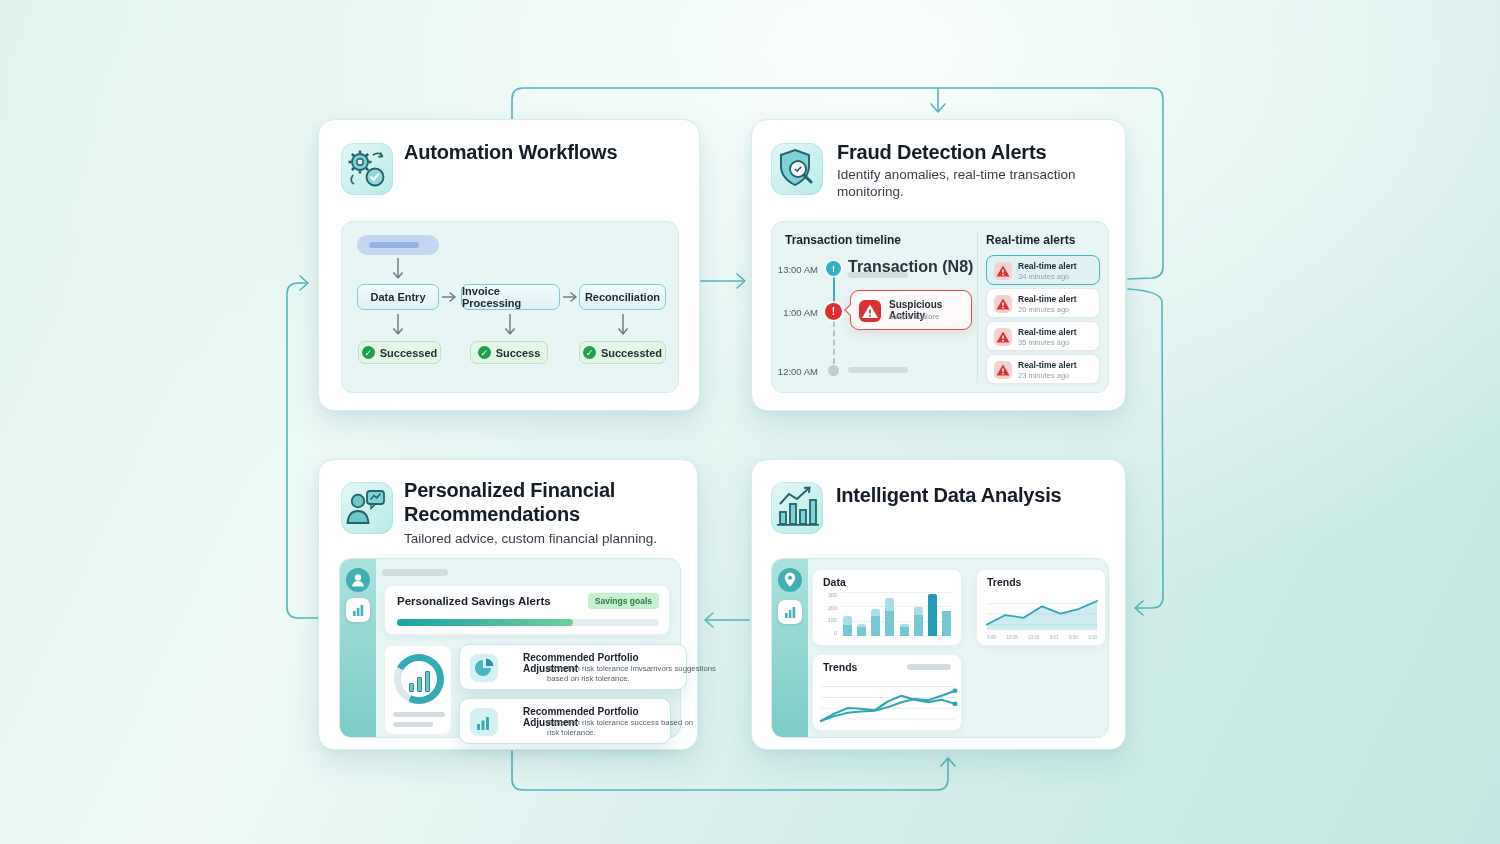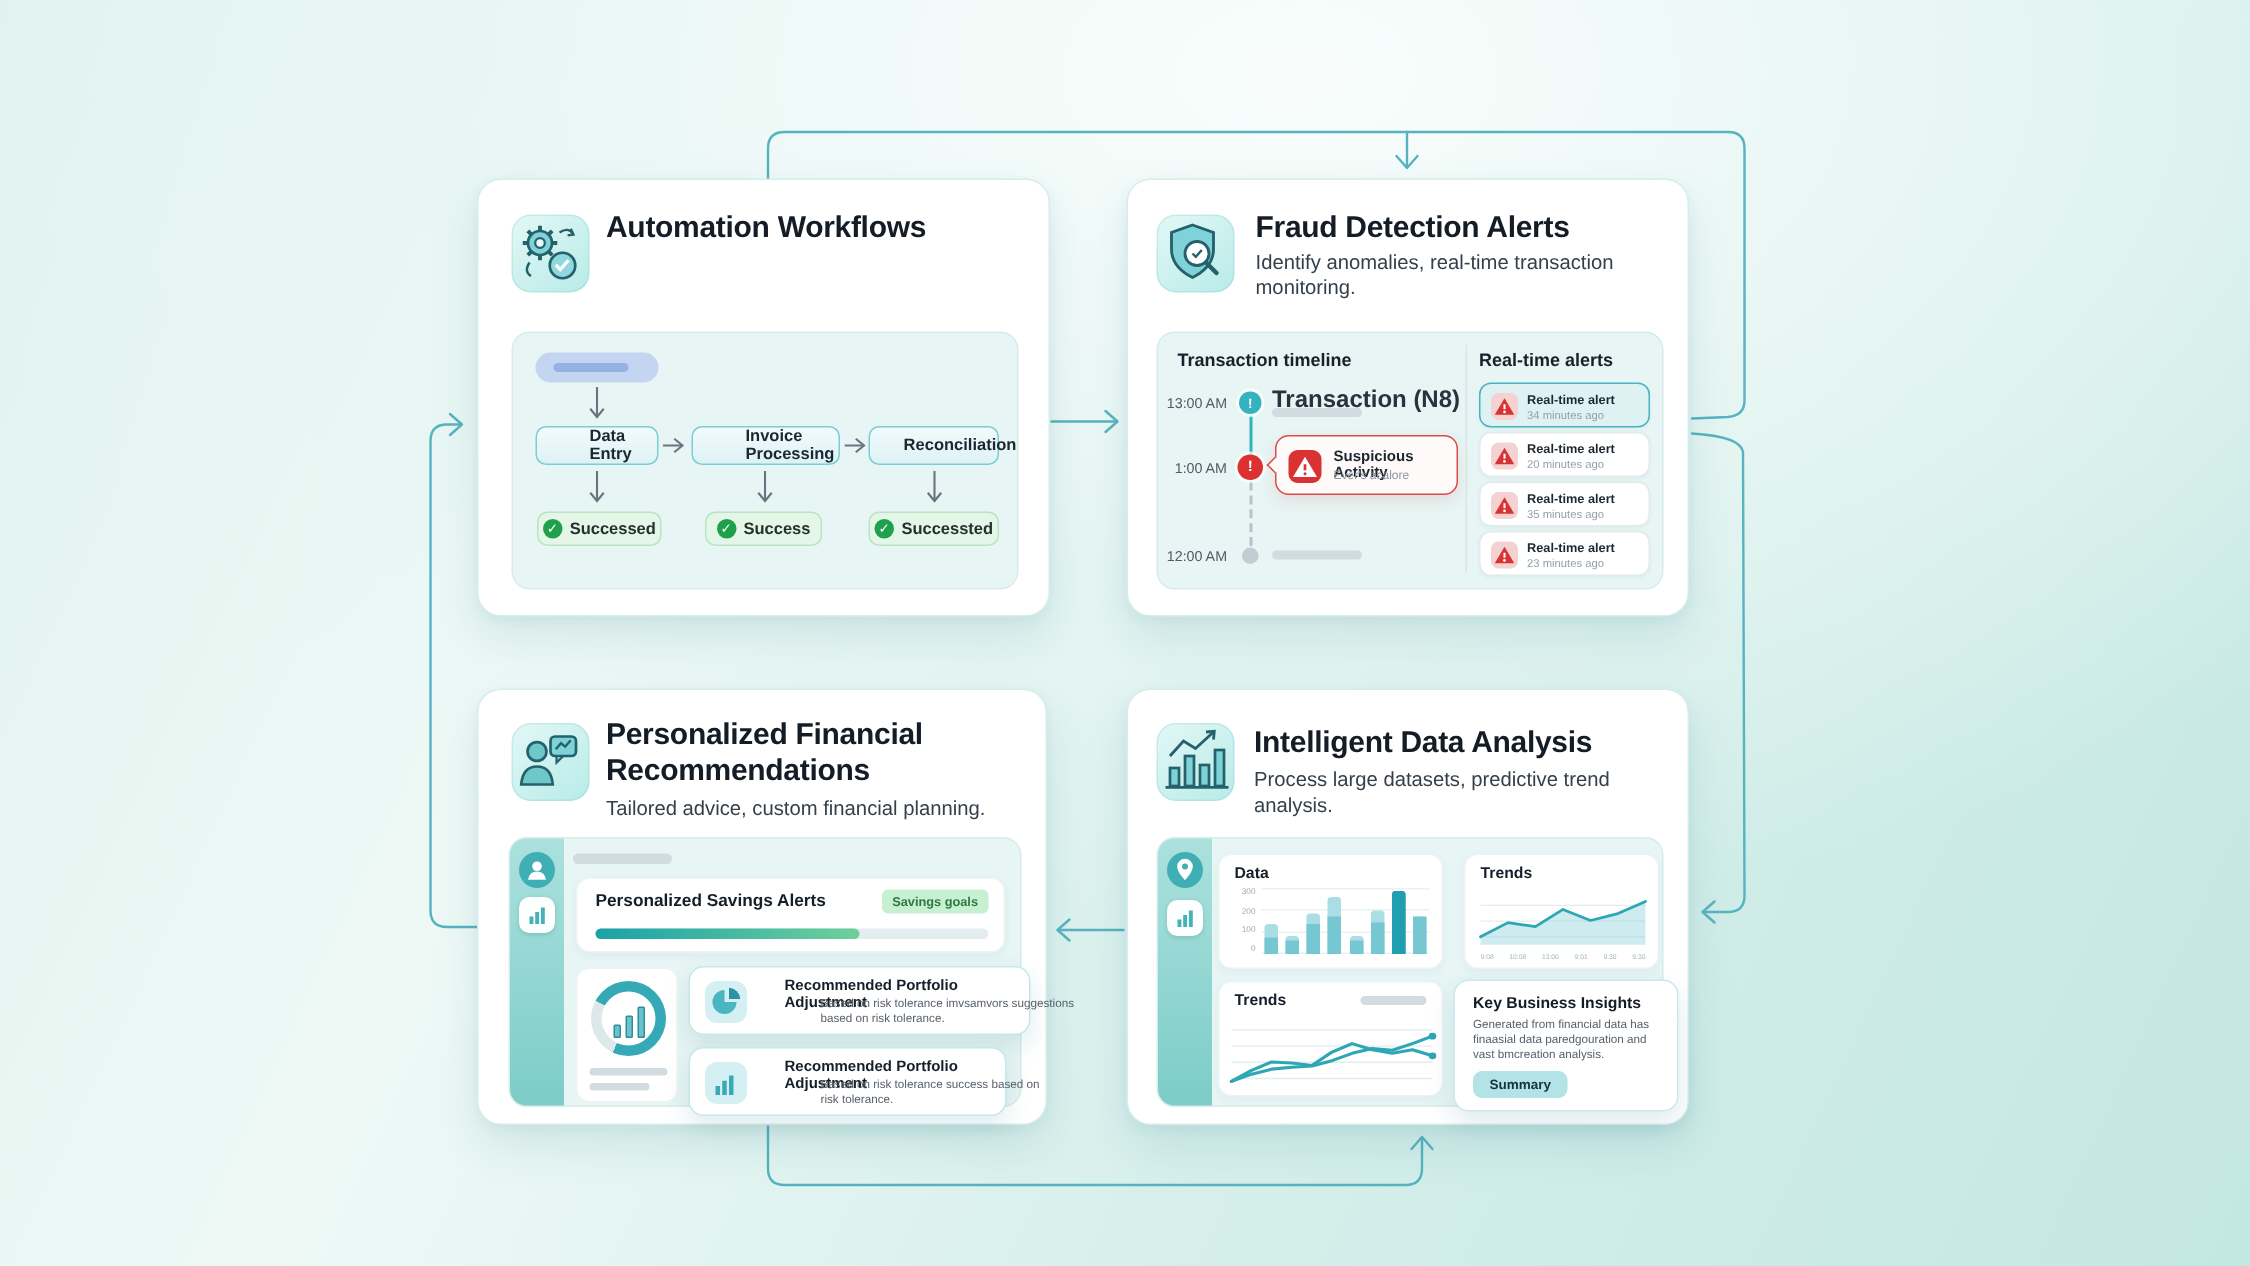--- a/index.html
+++ b/index.html
@@ -17,21 +17,21 @@
   .icon-tile svg { position:absolute; left:0; top:0; }
   .card-title { position:absolute; font-size:20px; font-weight:700; color:#141c26; letter-spacing:-.2px; line-height:1.18; }
   .card-sub { position:absolute; font-size:13.5px; color:#353f49; line-height:1.25; }
   .panel { position:absolute; background:#e7f5f4; border:1px solid #d6ecec; border-radius:12px; }
 
   
   .blue-pill { position:absolute; left:15px; top:13px; width:82px; height:20px; border-radius:10px; background:#c4d5f1; }
   .blue-pill span { position:absolute; left:12px; top:7px; width:50px; height:6px; border-radius:3px; background:#96b2e2; }
   .fnode { position:absolute; top:62px; height:26px; display:flex; align-items:center; justify-content:center;
     background:linear-gradient(180deg,#f2fbfc,#ddf2f5); border:1px solid #7dccd5; border-radius:7px;
-    font-size:11px; font-weight:700; color:#1c2630;padding-left:35px; }
+    font-size:11px; font-weight:700; color:#1c2630; }
   .status { position:absolute; top:119px; height:23px; display:flex; align-items:center; justify-content:center; gap:5px;
     background:#e3f6e8; border:1px solid #b8e4c2; border-radius:7px; font-size:11px; font-weight:700; color:#22312a; }
   .check { width:13px; height:13px; border-radius:50%; background:#1fa04d; color:#fff; font-size:9px; font-weight:700;
     display:flex; align-items:center; justify-content:center; }
   .flow-arrow { position:absolute; }
   .flow-arrow line, .flow-arrow polyline { stroke:#68747f; stroke-width:1.4; fill:none; }
 
   
   .sec-heading { position:absolute; font-size:12px; font-weight:700; color:#17212b; }
   .ttime { position:absolute; left:2px; width:44px; text-align:right; font-size:9.5px; color:#505b65; }
@@ -375,21 +375,20 @@
         <g fill="#7fd2d8" stroke="#24616b" stroke-width="1.8">
           <rect x="9" y="30" width="6" height="12"></rect>
             <rect x="19" y="22" width="6" height="20"></rect>
           <rect x="29" y="28" width="6" height="14"></rect>
             <rect x="39" y="18" width="6" height="24"></rect>
         </g>
         <line x1="6" y1="42.9" x2="48" y2="42.9" stroke="#24616b" stroke-width="1.8"></line>
       </svg>
     </div>
     <h2 class="card-title" style="left:84px;top:24px;width:285px">Intelligent Data Analysis</h2>
-    <p class="card-sub" style="left:84px;top:52px;width:265px">Process large datasets, predictive trend analysis.</p>
 
     <div class="panel" style="left:19px;top:98px;width:338px;height:180px">
       <div class="rail">
         <div class="rail-circle" style="top:9px">
           <svg width="24" height="24" viewBox="0 0 24 24">
               <path d="M12,4.5 a5.2,5.2 0 0 1 5.2,5.2 c0,4 -5.2,9 -5.2,9 c0,0 -5.2,-5 -5.2,-9 a5.2,5.2 0 0 1 5.2,-5.2 z" fill="#fff"></path>
               <circle cx="12" cy="9.7" r="2" fill="#3fafb4"></circle>
             </svg></div>
         <div class="rail-sq" style="top:41px">
           <svg width="24" height="24" viewBox="0 0 24 24">
@@ -471,19 +470,14 @@
           <line class="grid" x1="0" y1="26" x2="100" y2="26"></line>
             <line class="grid" x1="0" y1="35" x2="100" y2="35"></line>
           <polyline points="0.0,36.6 10.0,30.5 20.0,25.8 30.0,26.4 40.0,27.8 50.0,20.3 60.0,15.6 70.0,19.0 80.0,21.0 90.0,19.0 100.0,22.4"></polyline>
           <polyline points="0.0,36.6 10.0,32.6 20.0,29.8 30.0,28.8 40.0,28.1 50.0,25.1 60.0,21.0 70.0,18.3 80.0,19.3 90.0,15.6 100.0,11.5"></polyline>
           <circle r="1.9" cx="100.0" cy="22.4"></circle>
           <circle r="1.9" cx="100.0" cy="11.5"></circle>
         </svg>
       </div>
     </div>
 
-    <div class="insights-card">
-      <div class="insights-title">Key Business Insights</div>
-      <div class="insights-desc">Generated from financial data has finaasial data paredgouration and vast bmcreation analysis.</div>
-      <button class="summary-btn">Summary</button>
-    </div>
   </section>
 </div>
 
 </body></html>

